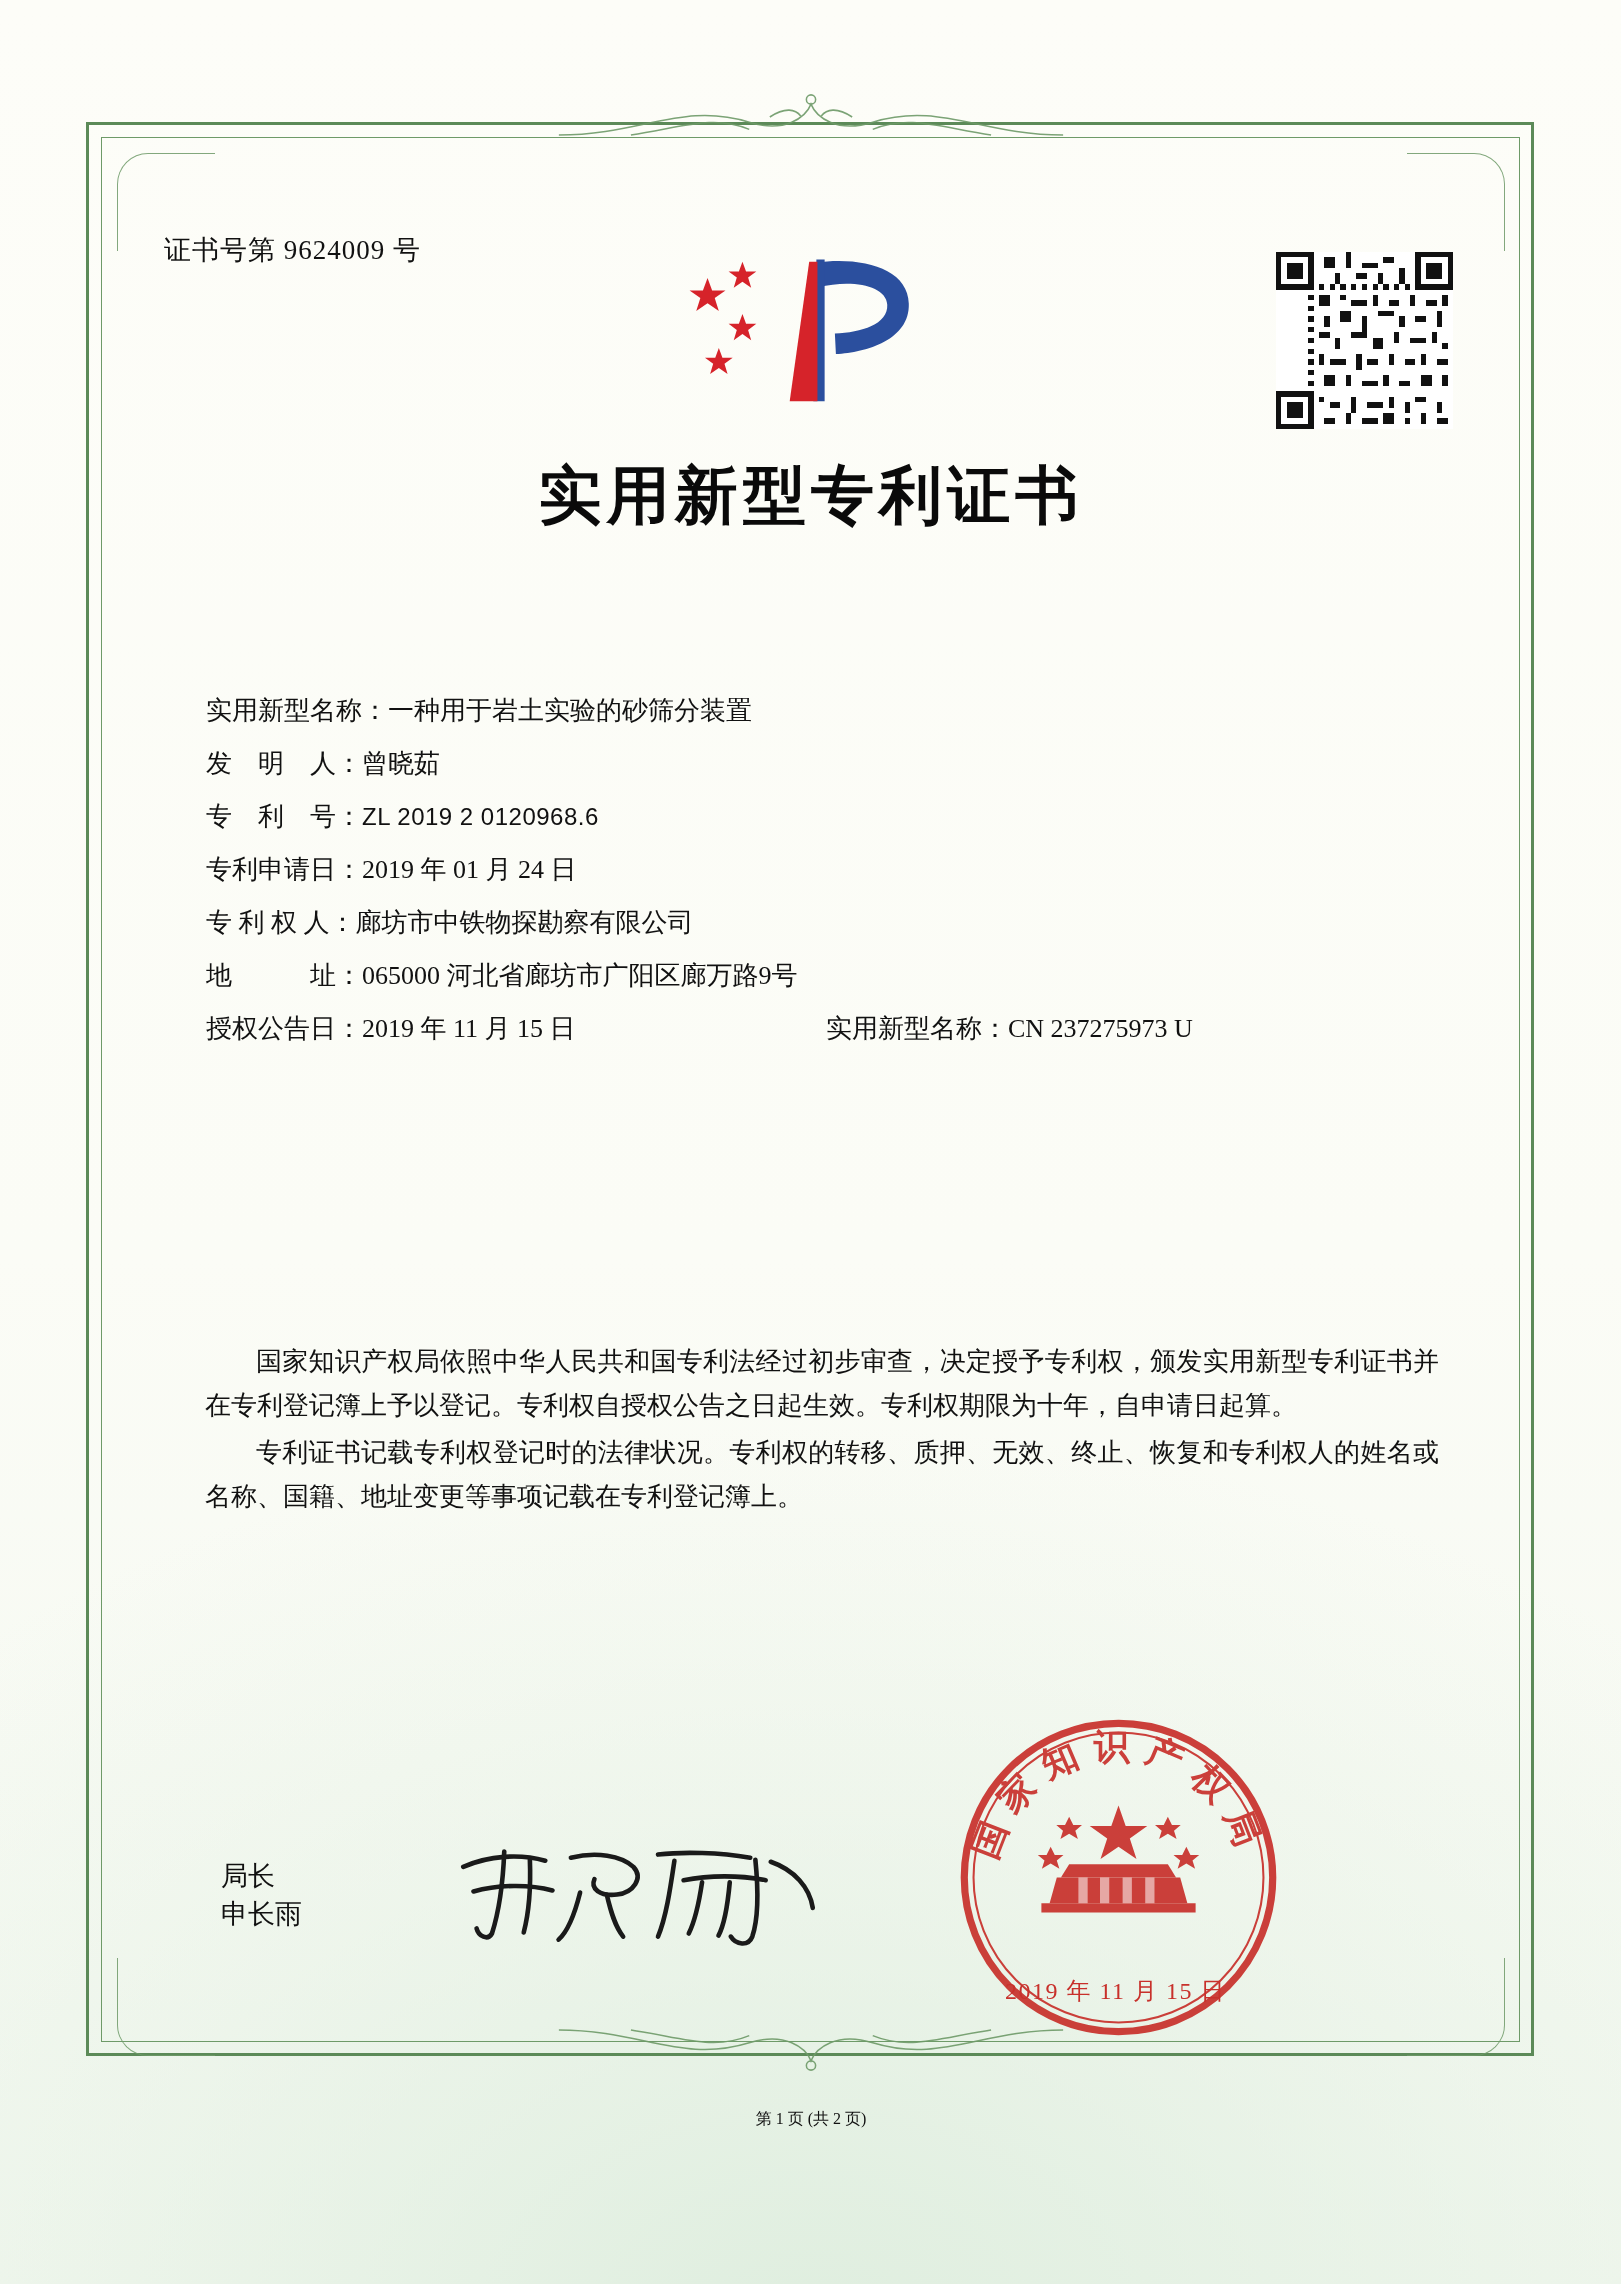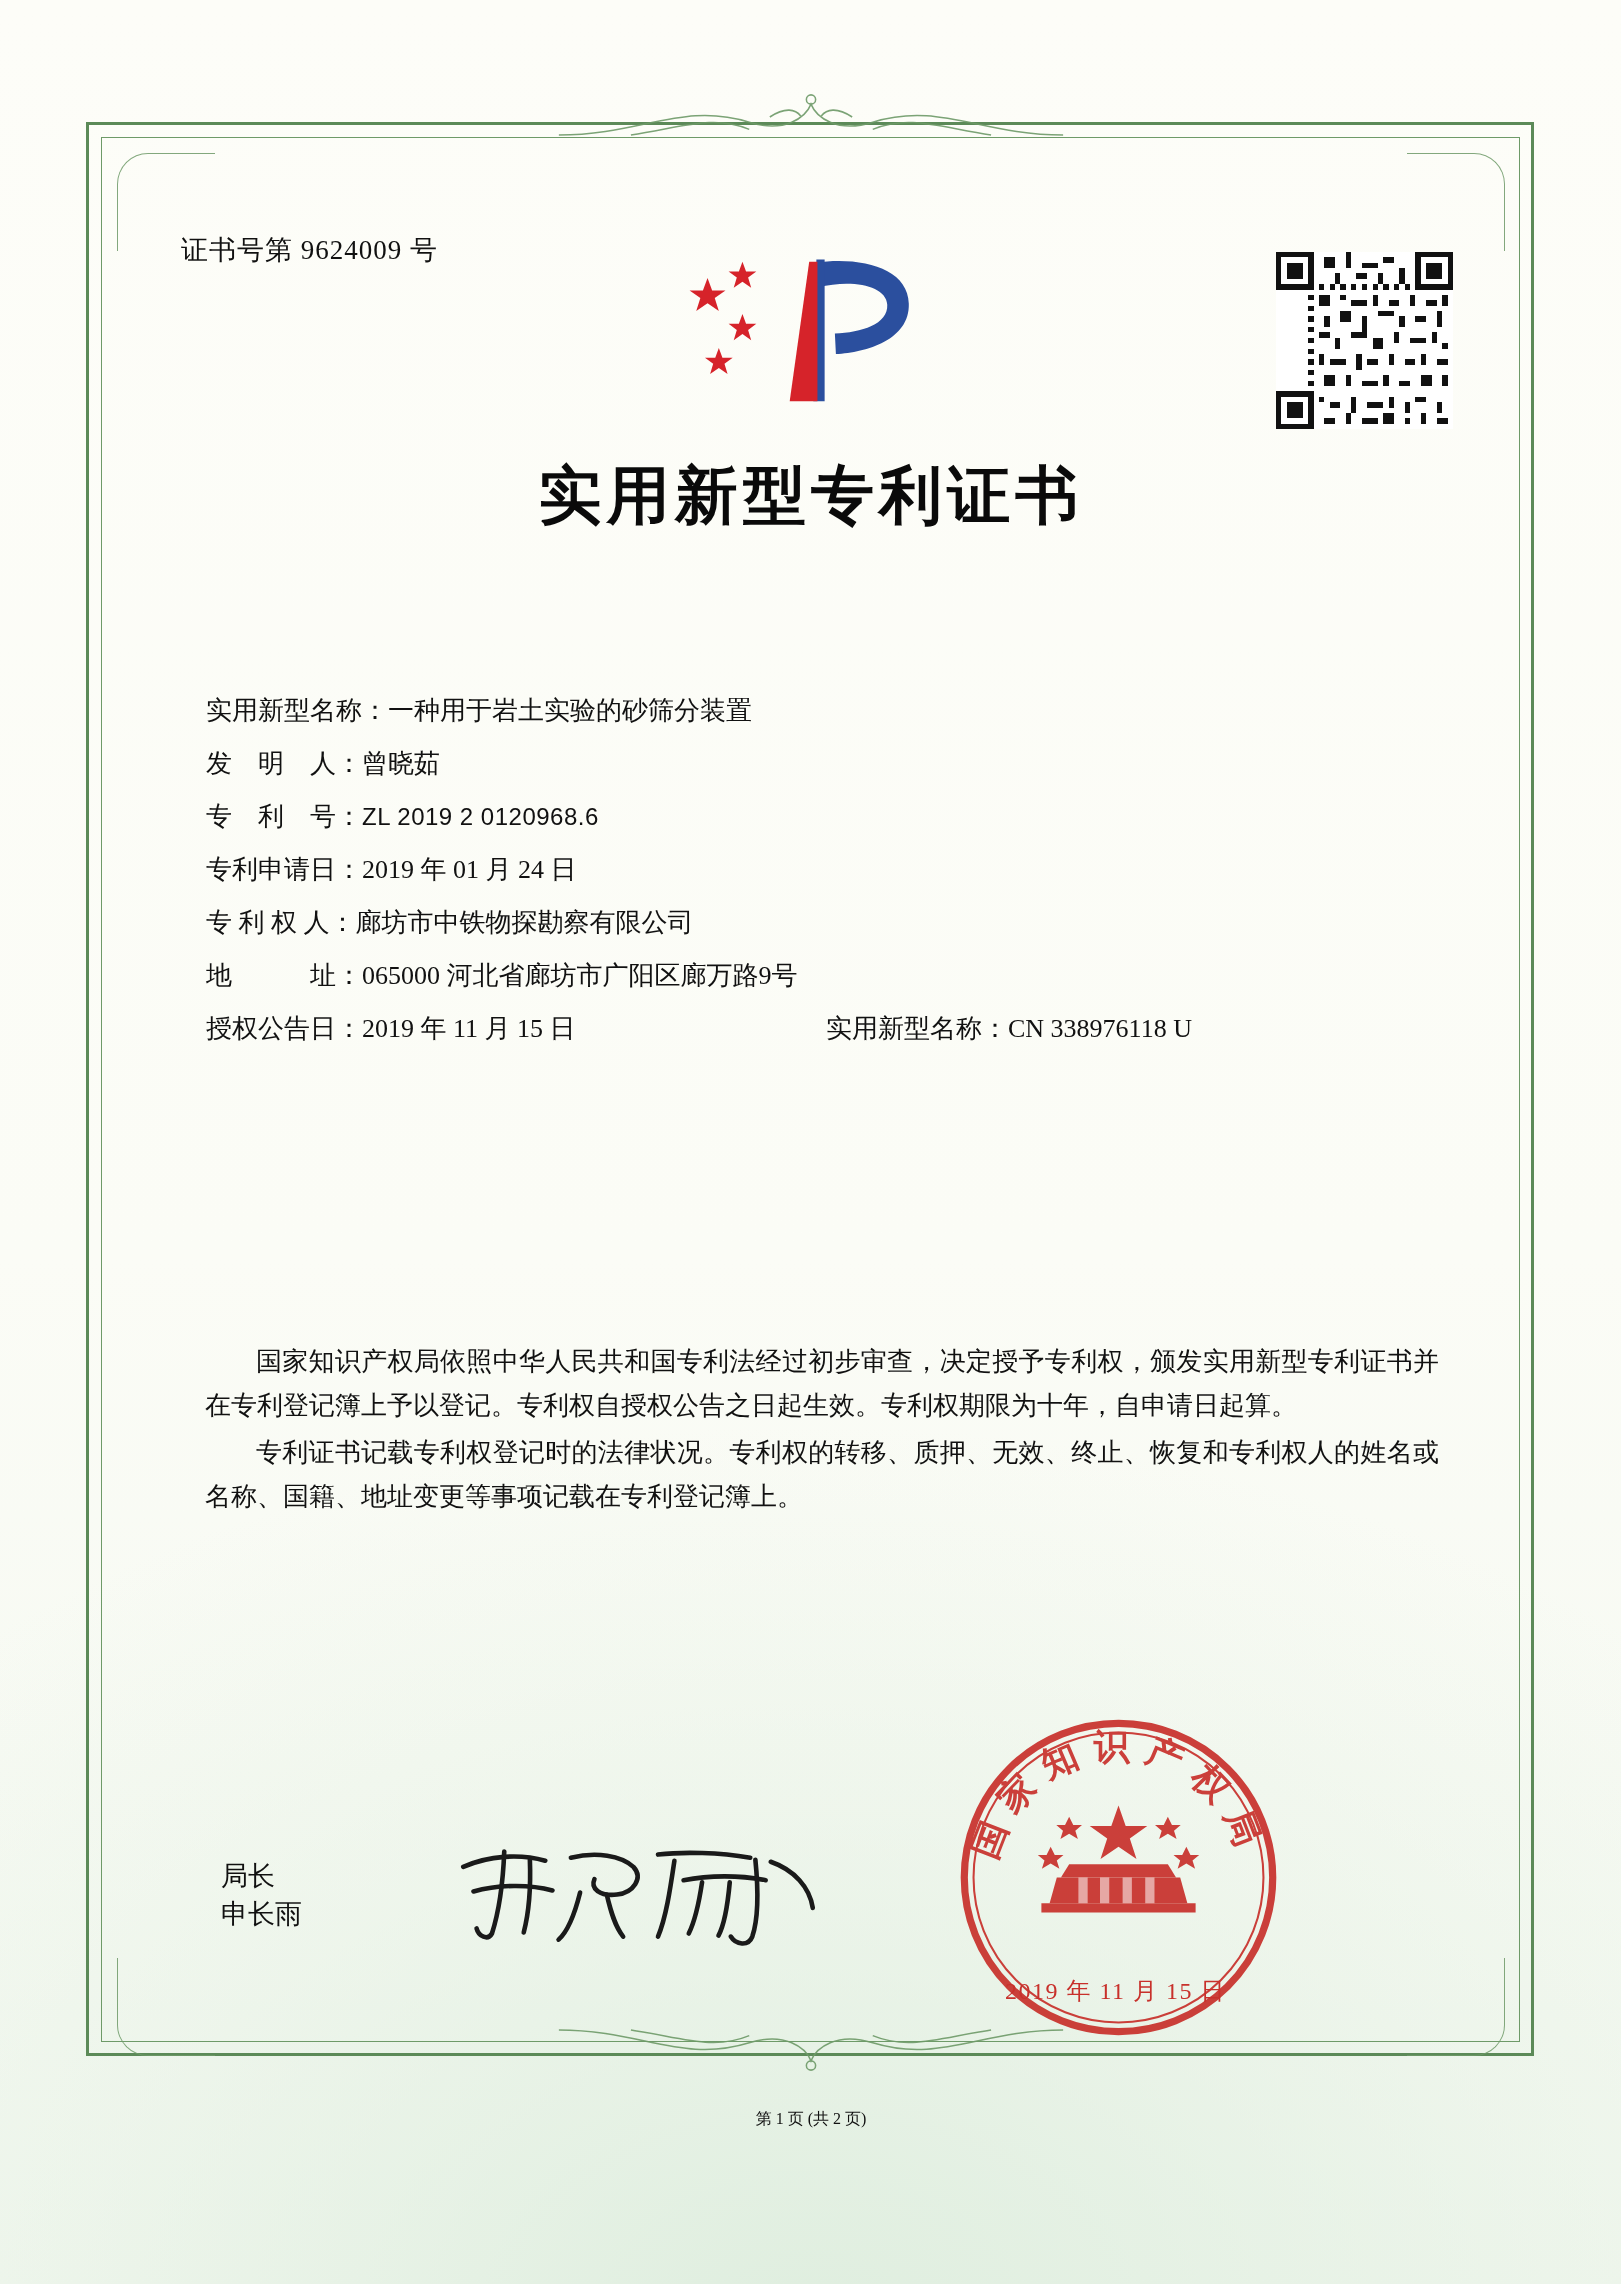--- a/index.html
+++ b/index.html
@@ -60,21 +60,21 @@
     width: 566px;
     height: 62px;
     opacity: 0.9;
   }
   .orn-top { top: 86px; }
   .orn-bottom { top: 2017px; }
 
   
   .cert-no {
     position: absolute;
-    left: 181px;
+    left: 164px;
     top: 232px;
     font-size: 27px;
     letter-spacing: 1px;
     color: #111;
     font-family: "Liberation Serif", serif;
     white-space: nowrap;
   }
   .emblem {
     position: absolute;
     left: 687px;
@@ -385,21 +385,21 @@
     </div>
     <div class="field-row">
       <span class="f-label">专 利 权 人：</span><span class="f-value">廊坊市中铁物探勘察有限公司</span>
     </div>
     <div class="field-row">
       <span class="f-label">地　　　址：</span><span class="f-value">065000 河北省廊坊市广阳区廊万路9号</span>
     </div>
     <div class="field-row row-split">
       <span class="f-label">授权公告日：</span><span class="f-value">2019 年 11 月 15 日</span>
       <span class="split-right">
-        <span class="f-label">实用新型名称：</span><span class="f-value">CN 338976118 U</span>
+        <span class="f-label">实用新型名称：</span><span class="f-value">CN 237275973 U</span>
       </span>
     </div>
   </div>
 
   <div class="body-text">
     <p>国家知识产权局依照中华人民共和国专利法经过初步审查，决定授予专利权，颁发实用新型专利证书并在专利登记簿上予以登记。专利权自授权公告之日起生效。专利权期限为十年，自申请日起算。</p>
     <p>专利证书记载专利权登记时的法律状况。专利权的转移、质押、无效、终止、恢复和专利权人的姓名或名称、国籍、地址变更等事项记载在专利登记簿上。</p>
   </div>
 
   <div class="sig-label">

